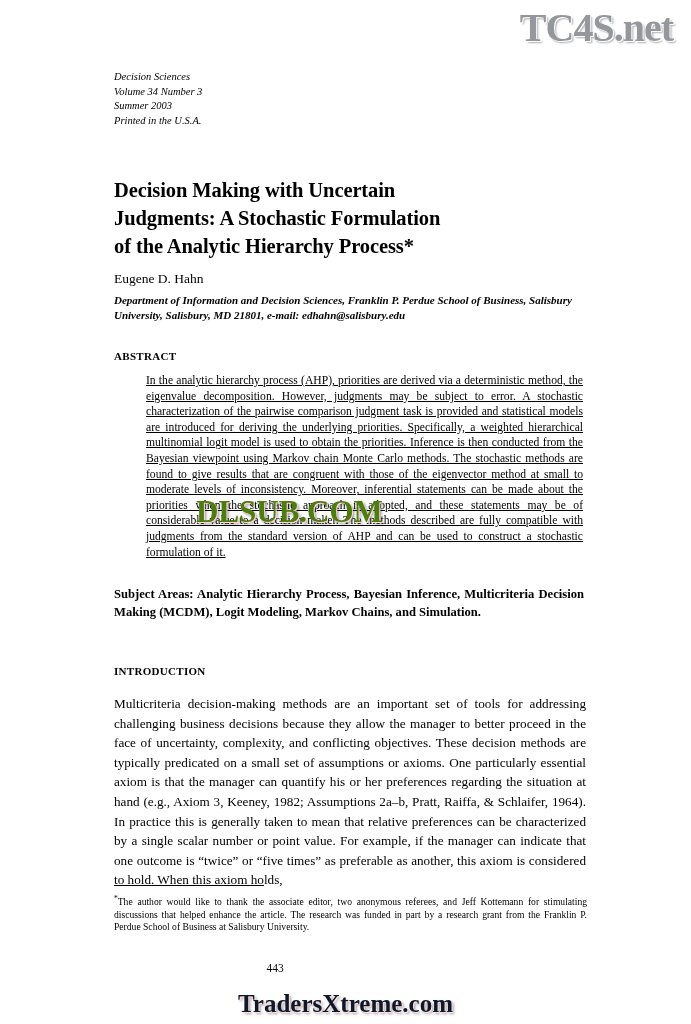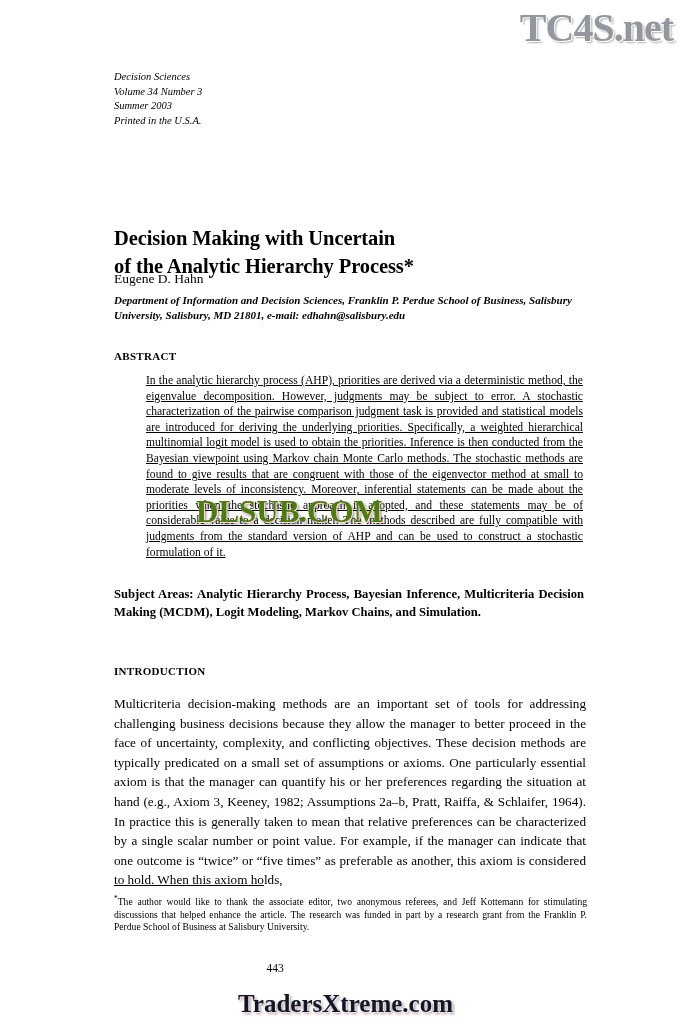--- a/index.html
+++ b/index.html
@@ -84,21 +84,20 @@
   .title {
     position: absolute;
     left: 114px;
     top: 176px;
     width: 470px;
     font-family: "Liberation Serif", serif;
     font-weight: bold;
     font-size: 20.5px;
     line-height: 28px;
     letter-spacing: -0.1px;
-    margin-top: 48px;
   }
 
   
   .author {
     position: absolute;
     left: 114px;
     top: 270px;
     font-size: 13.5px;
     line-height: 18px;
   }
@@ -199,20 +198,21 @@
 
   <div class="journal-head">
     <div>Decision Sciences</div>
     <div>Volume 34 Number 3</div>
     <div>Summer 2003</div>
     <div>Printed in the U.S.A.</div>
   </div>
 
   <div class="title">
     <div>Decision Making with Uncertain</div>
+    <div>Judgments: A Stochastic Formulation</div>
     <div>of the Analytic Hierarchy Process*</div>
   </div>
 
   <div class="author">Eugene D. Hahn</div>
   <div class="affil">Department of Information and Decision Sciences, Franklin P. Perdue School of Business, Salisbury University, Salisbury, MD 21801, e-mail: edhahn@salisbury.edu</div>
 
   <div class="sec-head" id="abstract-head">ABSTRACT</div>
   <div class="abstract">In the analytic hierarchy process (AHP), priorities are derived via a deterministic method, the eigenvalue decomposition. However, judgments may be subject to error. A stochastic characterization of the pairwise comparison judgment task is provided and statistical models are introduced for deriving the underlying priorities. Specifically, a weighted hierarchical multinomial logit model is used to obtain the priorities. Inference is then conducted from the Bayesian viewpoint using Markov chain Monte Carlo methods. The stochastic methods are found to give results that are congruent with those of the eigenvector method at small to moderate levels of inconsistency. Moreover, inferential statements can be made about the priorities when the stochastic approach is adopted, and these statements may be of considerable value to a decision maker. The methods described are fully compatible with judgments from the standard version of AHP and can be used to construct a stochastic formulation of it.</div>
 
   <div class="subject">Subject Areas: Analytic Hierarchy Process, Bayesian Inference, Multicriteria Decision Making (MCDM), Logit Modeling, Markov Chains, and Simulation.</div>

